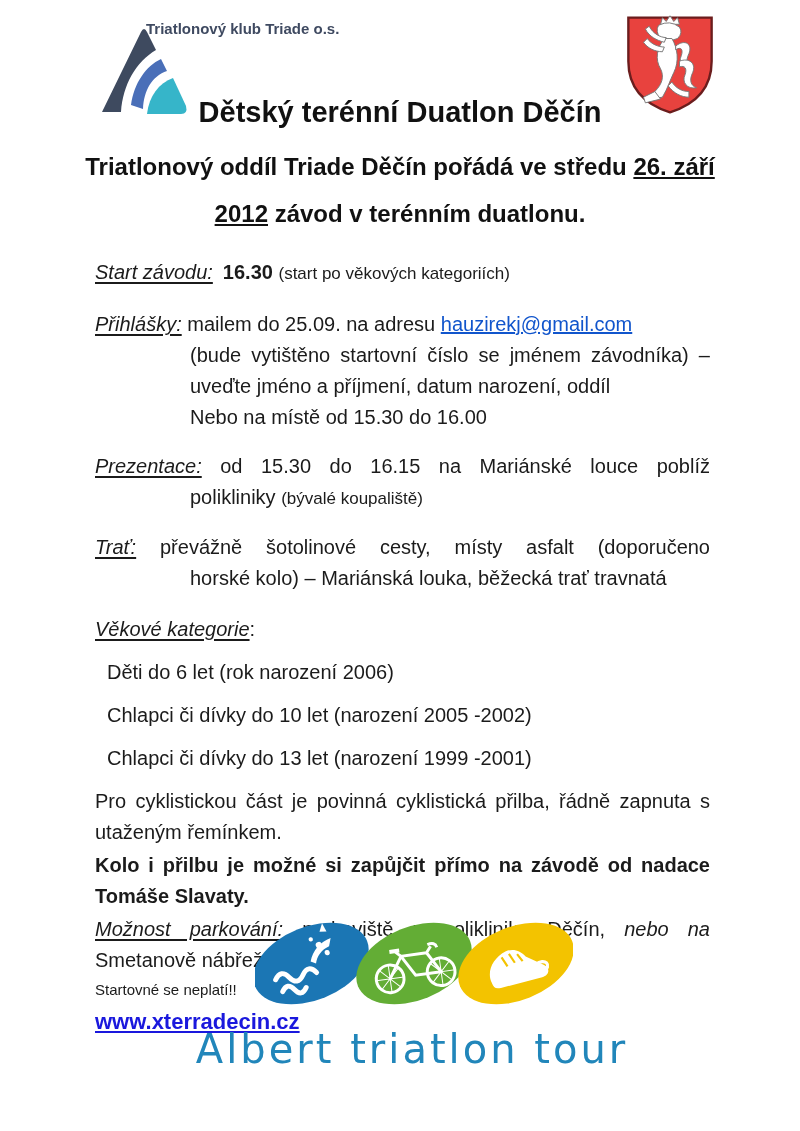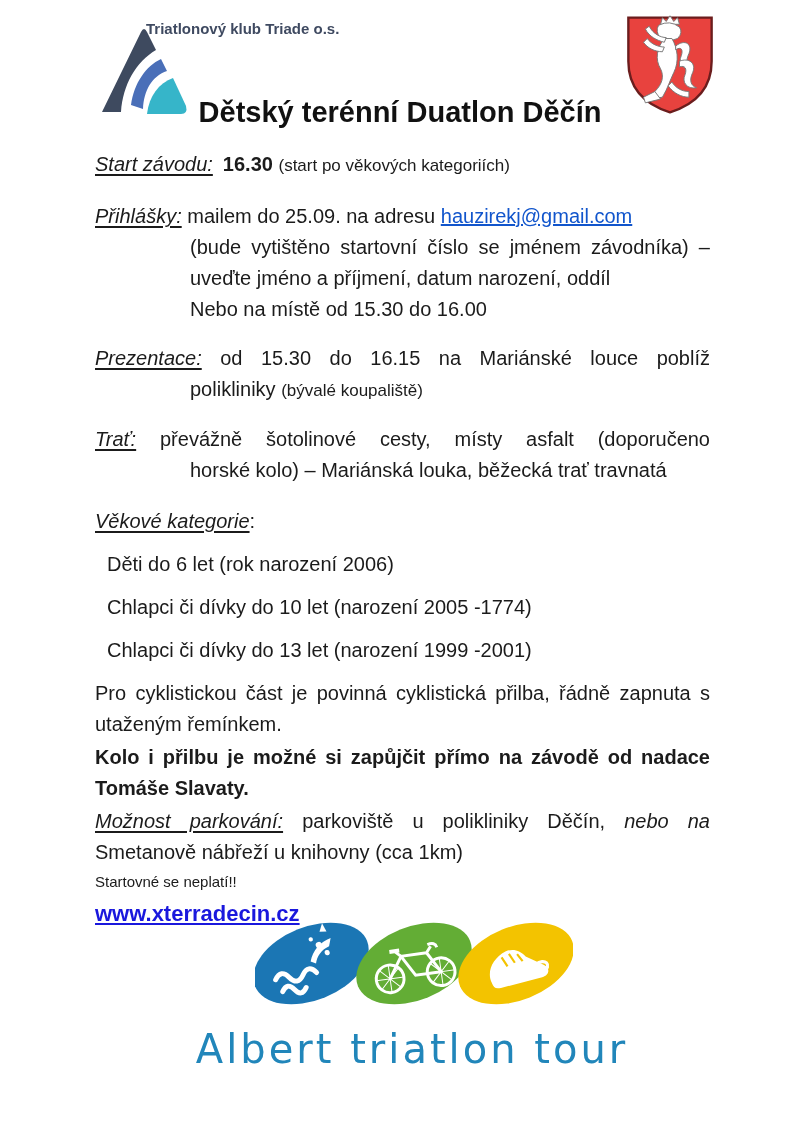--- a/index.html
+++ b/index.html
@@ -96,20 +96,26 @@
         <path d="M34,84 L22,90 L24,96 L40,92 Z"></path>
         <path d="M48,78 C54,86 62,90 70,90 L70,84 C62,84 56,80 52,74 Z"></path>
         <path d="M56,36 C66,28 74,34 70,44 C66,52 68,58 74,60 C64,62 58,54 62,46 C64,40 62,36 56,40 Z"></path>
         <path d="M60,52 C70,48 78,54 74,64 C70,72 72,78 78,80 C68,82 62,74 66,66 C68,60 66,56 60,58 Z"></path>
       </g>
     </svg>
   </div>
 
   <div class="page-title">Dětský terénní Duatlon Děčín</div>
 
+  <div class="subtitle">
+    <div><span>Triatlonový oddíl Triade Děčín pořádá ve středu</span>
+      <span class="u">26. září</span></div>
+    <div><span class="u">2012</span>
+      <span>závod v terénním duatlonu.</span></div>
+  </div>
 
   <div class="content">
 
     
     <p class="just start-sec"><span class="lbl">Start závodu:</span><span class="start-time">16.30</span>
       <span class="small">(start po věkových kategoriích)</span></p>
 
     
     <p class="hang"><span class="lbl">Přihlášky:</span>
       <span>mailem do 25.09. na adresu</span>
@@ -124,21 +130,21 @@
       <span class="small">(bývalé koupaliště)</span></span></p>
 
     
     <p class="hang"><span class="lbl">Trať:</span>
       <span>převážně šotolinové cesty, místy asfalt (doporučeno</span>
       <span class="nowrap">horské kolo) – Mariánská louka, běžecká trať travnatá</span></p>
 
     
     <p class="just cat-head"><span class="lbl">Věkové kategorie</span><span>:</span></p>
     <div class="cat-item">Děti do 6 let (rok narození 2006)</div>
-    <div class="cat-item">Chlapci či dívky do 10 let (narození 2005 -1774)</div>
+    <div class="cat-item">Chlapci či dívky do 10 let (narození 2005 -2002)</div>
     <div class="cat-item">Chlapci či dívky do 13 let (narození 1999 -2001)</div>
 
     
     <p class="just helmet">Pro cyklistickou část je povinná cyklistická přilba, řádně zapnuta s utaženým řemínkem.</p>
 
     
     <p class="just loan">Kolo i přilbu je možné si zapůjčit přímo na závodě od nadace Tomáše Slavaty.</p>
 
     
     <p class="just parking"><span class="lbl">Možnost parkování:</span>

